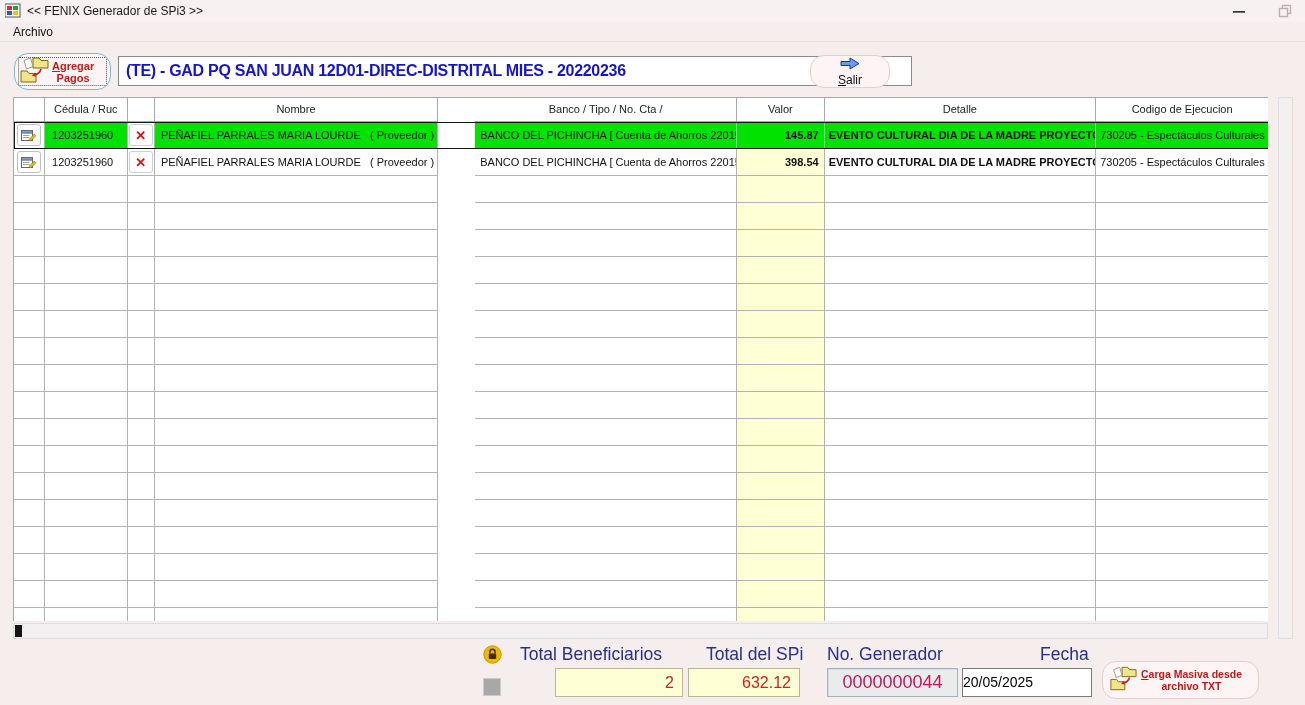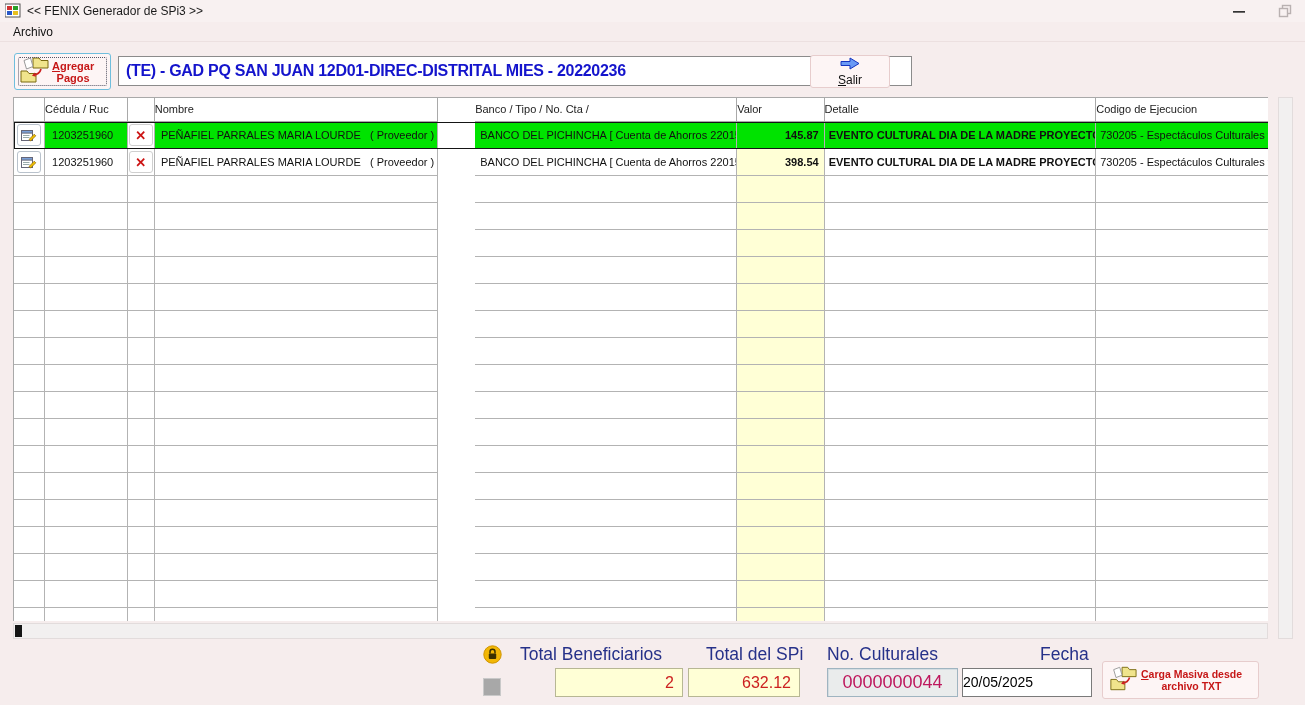--- a/index.html
+++ b/index.html
@@ -12,33 +12,33 @@
   .titlebar .title { position:absolute; left:27px; top:4px; font-size:12px; color:#1a1a1a; }
   .winbtn { position:absolute; top:0; width:42px; height:22px; display:flex; align-items:center; justify-content:center; }
   .winbtn.min { left:1218px; }
   .winbtn.res { left:1264px; }
 
   
   .menubar { position:absolute; left:0; top:22px; width:1305px; height:20px; border-bottom:1px solid #ece0e0; }
   .menuitem { position:absolute; left:8px; top:2px; font-size:12px; color:#111; padding:1px 5px; }
 
   
-  .btn { background:#fdf5f5; border:1px solid #e7cdcd; border-radius:3px; cursor:default; font-family:inherit; }
+  .btn { background:#fdf5f5; border:1px solid #e7cdcd; border-radius:14px; cursor:default; font-family:inherit; }
   .btn-agregar { position:absolute; left:14px; top:53px; width:97px; height:37px; border:1px solid #6fbedd; display:flex; align-items:center; gap:3px; padding-left:4px; }
   .btn-agregar::after { content:""; position:absolute; inset:3px; border:1px dotted #556; border-radius:2px; }
   .redlabel { color:#c61717; font-weight:bold; font-size:11px; line-height:12px; text-align:center; }
   .u { text-decoration: underline; }
   .title-field { position:absolute; left:118px; top:56px; width:794px; height:30px; background:#fff; border:1px solid #8b8b8b; font-size:16px; font-weight:bold; color:#1414cc; line-height:28px; padding-left:7px; white-space:nowrap; overflow:hidden; letter-spacing:-0.3px; }
   .btn-salir { position:absolute; left:810px; top:55px; width:80px; height:33px; display:flex; flex-direction:column; align-items:center; justify-content:center; gap:0; font-size:12px; color:#111; }
 
   
   .grid { position:absolute; left:13px; top:97px; width:1255px; height:524px; background:#fff; border-top:1px solid #a9a9a9; border-left:1px solid #a9a9a9; overflow:hidden; }
   .grow { display:flex; width:1255px; }
   .cell { border-right:1px solid #b3b3b3; border-bottom:1px solid #b3b3b3; overflow:hidden; white-space:nowrap; }
-  .hrow .cell { height:24px; font-size:11px; color:#222; line-height:23px; border-right-color:#a9a9a9; border-bottom-color:#a9a9a9; background:#fff; }
+  .hrow .cell { height:24px; font-size:11px; color:#222; text-align:center; line-height:23px; border-right-color:#a9a9a9; border-bottom-color:#a9a9a9; background:#fff; }
   .row .cell { height:27px; font-size:11px; color:#111; line-height:26px; }
   .c0 { width:32px; } .c1 { width:85px; } .c2 { width:28px; } .c3 { width:292px; }
   .c4 { width:270px;margin-left:37px; } .c5 { width:90px; } .c6 { width:280px; } .c7 { width:178px; }
   .btncell { display:flex; align-items:center; justify-content:center; background:#fff; }
   .rbtn { width:24px; height:22px; background:#fff; border:1px solid #b9c2cc; border-radius:3px; display:flex; align-items:center; justify-content:center; padding:0; cursor:default; }
   .rbtn.del { border-color:#cfcfcf; color:#cc1414; font-size:13px; font-weight:bold; line-height:1; }
   .cedula { padding-left:7px; }
   .nombre { padding-left:6px; white-space:pre; font-size:10.5px; }
   .banco  { padding-left:5px; font-size:10px; }
   .valor  { background:#ffffd6; text-align:right; padding-right:5px; font-weight:bold; }
@@ -368,21 +368,21 @@
     </svg>
   </span>
   <span class="graybox"></span>
 
   <span class="flabel" style="left:520px;">Total Beneficiarios</span>
   <div class="ffield yellowf" style="left:555px; width:128px;">2</div>
 
   <span class="flabel" style="left:706px;">Total del SPi</span>
   <div class="ffield yellowf" style="left:688px; width:112px;">632.12</div>
 
-  <span class="flabel" style="left:827px;">No. Culturales</span>
+  <span class="flabel" style="left:827px;">No. Generador</span>
   <div class="ffield reff" style="left:827px; width:131px;">0000000044</div>
 
   <span class="flabel" style="left:1040px;">Fecha</span>
   <div class="ffield datef" style="left:962px; width:130px;">20/05/2025</div>
 
   <button class="btn btn-carga">
     <span>
       <svg width="28" height="27" viewBox="0 0 30 28">
         <path d="M14 2 h6 l2 2.5 h7 v7.5 H14 z" fill="#f0e48c" stroke="#7a6a10"></path>
         <path d="M5 4.5 l6.5-2.5 2.5 8.5 -6.5 2.5 z" fill="#fff" stroke="#999"></path>

